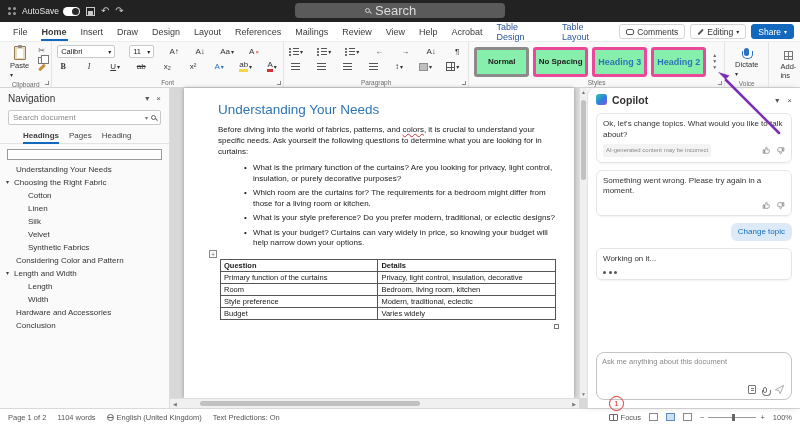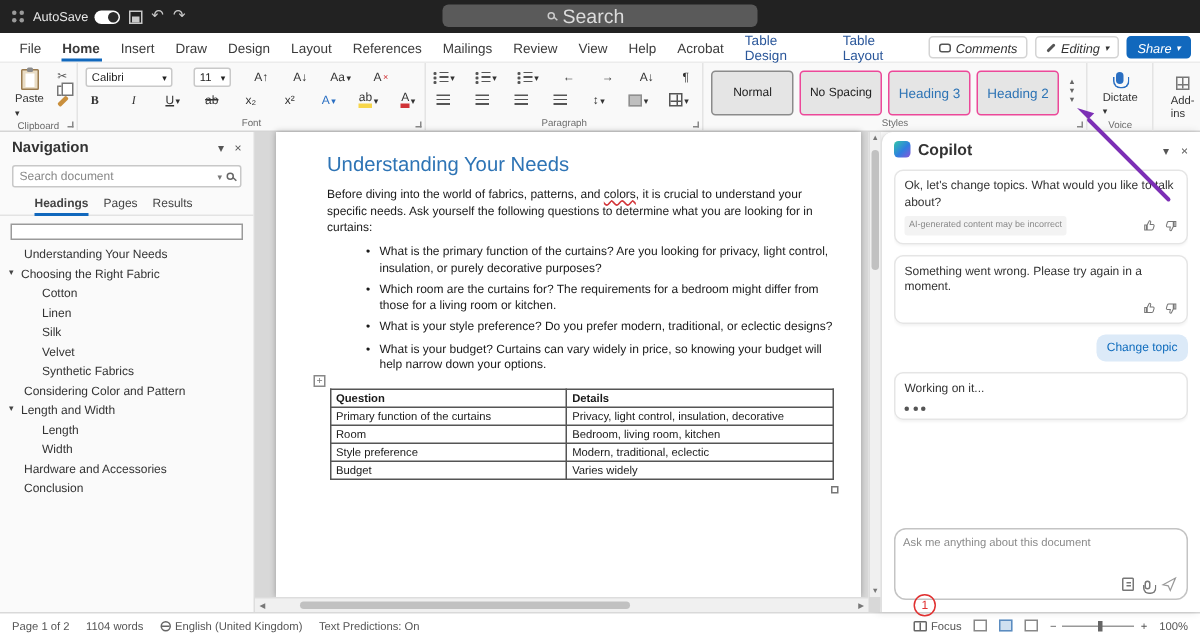--- a/index.html
+++ b/index.html
@@ -22,21 +22,21 @@
   .ic-mag { width:5px; height:5px; border:1px solid #ccc; border-radius:50%; position:relative; display:inline-block; }
   .ic-mag::after { content:''; position:absolute; width:3px; height:1px; background:#ccc; transform:rotate(45deg); right:-3px; bottom:-1px; }
   .ic-mag.dark { border-color:#666; } .ic-mag.dark::after { background:#666; }
 
   
   .tabrow { height:20px; background:#fff; display:flex; align-items:center; padding:0 6px; border-bottom:1px solid #ececec; }
   .rtab { font-size:9px; color:#3b3b3b; padding:3px 7px; position:relative; cursor:default; }
   .rtab.sel { font-weight:bold; }
   .rtab.sel::after { content:''; position:absolute; left:6px; right:6px; bottom:-1px; height:2px; background:#1168bd; }
   .rtab.ctx { color:#2b579a; }
-  .tabrow-right { margin-left:auto; display:flex; align-items:flex-start; gap:5px;font-style:italic; }
+  .tabrow-right { margin-left:auto; display:flex; align-items:flex-start; gap:5px; }
   .pill { display:flex; align-items:center; gap:3px; border:1px solid #d4d4d4; border-radius:3px; padding:1.5px 6px; font-size:8.5px; color:#333; background:#fff; }
   .pill-share { background:#1168bd; border-color:#1168bd; color:#fff; }
   .ic-bubble { width:8px; height:6px; border:1px solid #555; border-radius:2px; display:inline-block; }
   .ic-pen { width:7px; height:1.5px; background:#555; transform:rotate(-45deg); border-radius:1px; display:inline-block; }
   .caret { font-size:6px; color:inherit; }
 
   
   .ribbon { height:46px; background:#f9f9f9; border-bottom:1px solid #d5d5d5; display:flex; }
   .rgroup { display:flex; flex-direction:column; border-right:1px solid #e4e4e4; padding:3px 5px 1px; position:relative; }
   .rgroup .gbody { flex:1; display:flex; gap:4px; }
@@ -62,42 +62,42 @@
   .fc-bar { border-bottom:3px solid #d13438; line-height:1; }
   .ic-lines { width:9px; height:7px; background:repeating-linear-gradient(to bottom,#555 0 1px,transparent 1px 3px); }
   .ic-list { width:10px; height:7px; position:relative; }
   .ic-list::before { content:''; position:absolute; left:0; top:0; width:1.5px; height:1.5px; background:#555; border-radius:50%; box-shadow:0 3px 0 #555, 0 6px 0 #555; }
   .ic-list::after { content:''; position:absolute; left:4px; right:0; top:0; height:7px; background:repeating-linear-gradient(to bottom,#555 0 1px,transparent 1px 3px); }
   .ic-shade { width:9px; height:8px; background:#bfbfbf; border:1px solid #8f8f8f; }
   .ic-grid { width:9px; height:9px; border:1px solid #555; position:relative; }
   .ic-grid::before { content:''; position:absolute; left:50%; top:0; bottom:0; width:1px; background:#555; }
   .ic-grid::after { content:''; position:absolute; top:50%; left:0; right:0; height:1px; background:#555; }
   .styles-gallery { display:flex; gap:4px; align-items:center; }
-  .style-card { width:55px; height:30px; border:1px solid #ec4899; background:#e5e5e5; border-radius:3px; display:flex; align-items:center; justify-content:center; font-size:8px; color:#222; }
+  .style-card { width:55px; height:30px; border:3px solid #ec4899; background:#86efac; border-radius:3px; display:flex; align-items:center; justify-content:center; font-size:8px; color:#222;font-weight:bold; }
   .style-card.sel { border-color:#8b8b8b; }
   .style-card.hd { color:#2e74b5; font-size:9px; }
   .gal-arrows { display:flex; flex-direction:column; justify-content:center; gap:1px; color:#666; font-size:5px; line-height:1; padding:0 2px; }
   .ic-mic { width:5px; height:8px; background:#2a6fc2; border-radius:2.5px; position:relative; margin:2px auto 3px; }
   .ic-mic::after { content:''; position:absolute; left:-2.5px; top:3px; width:9px; height:7px; border:1px solid #2a6fc2; border-top:none; border-radius:0 0 5px 5px; }
   .ic-addins { width:9px; height:9px; border:1px solid #777; position:relative; margin-bottom:2px; }
   .ic-addins::before { content:''; position:absolute; left:50%; top:0; bottom:0; width:1px; background:#777; }
   .ic-addins::after { content:''; position:absolute; top:50%; left:0; right:0; height:1px; background:#777; }
   .ic-editor { width:11px; height:11px; border-radius:50%; border:1.5px solid #2a6fc2; margin-bottom:1px; position:relative; }
   .ic-editor::after { content:''; position:absolute; left:2px; top:4px; width:5px; height:1.5px; background:#2a6fc2; transform:rotate(-45deg); }
   .ic-copilot { width:12px; height:12px; border-radius:3px; background:linear-gradient(135deg,#31c6a8,#2f7ee0 55%,#8a57d9); margin-bottom:1px; }
   .vbtn { display:flex; flex-direction:column; align-items:center; justify-content:center; font-size:7.5px; color:#333; padding:0 6px; }
   .collapse-rb { align-self:flex-end; margin:0 4px 2px auto; color:#666; font-size:7px; }
 
   
   .main { height:320px; display:flex; }
 
   
   .navpane { width:170px; background:#fafafa; border-right:1px solid #ddd; display:flex; flex-direction:column; }
   .nav-head { display:flex; align-items:center; padding:5px 8px 3px; }
-  .nav-title { font-size:10px; color:#333; font-weight:bold; }
+  .nav-title { font-size:10px; color:#333; font-weight:normal; }
   .nav-head-ics { margin-left:auto; display:flex; gap:7px; color:#555; font-size:8px; }
   .nav-search { margin:3px 8px; height:15px; background:#fff; border:1px solid #c8c8c8; border-radius:2px; display:flex; align-items:center; padding:0 4px; gap:3px; }
   .nav-search input { flex:1; border:none; outline:none; font-size:8px; color:#555; background:transparent; }
   .nav-search input::placeholder { color:#888; }
   .nav-tabs { display:flex; gap:10px; padding:3px 23px 0; border-bottom:1px solid #e3e3e3; }
   .nav-tab { font-size:8px; color:#444; padding-bottom:3px; position:relative; }
   .nav-tab.sel { font-weight:bold; }
   .nav-tab.sel::after { content:''; position:absolute; left:0; right:0; bottom:-1px; height:2px; background:#1168bd; }
   .nav-selbox { height:11px; border:1px solid #9a9a9a; margin:5px 7px 2px; background:#fff; }
   .nav-list { flex:1; overflow:hidden; padding-top:1px; }
@@ -413,21 +413,21 @@
       </span>
     </div>
     <div class="nav-search">
       <input placeholder="Search document" style="">
       <span class="caret" style="color:#777">▾</span>
       <span class="ic-mag dark"></span>
     </div>
     <div class="nav-tabs">
         <span class="nav-tab sel">Headings</span>
         <span class="nav-tab">Pages</span>
-        <span class="nav-tab">Results</span>
+        <span class="nav-tab">Heading</span>
       </div>
     <div class="nav-selbox"></div>
     <div class="nav-list">
         <div class="nav-item lvl0">
           <span>Understanding Your Needs</span>
         </div>
         <div class="nav-item lvl0">
           <span class="tri">▾</span>
           <span>Choosing the Right Fabric</span>
         </div>

